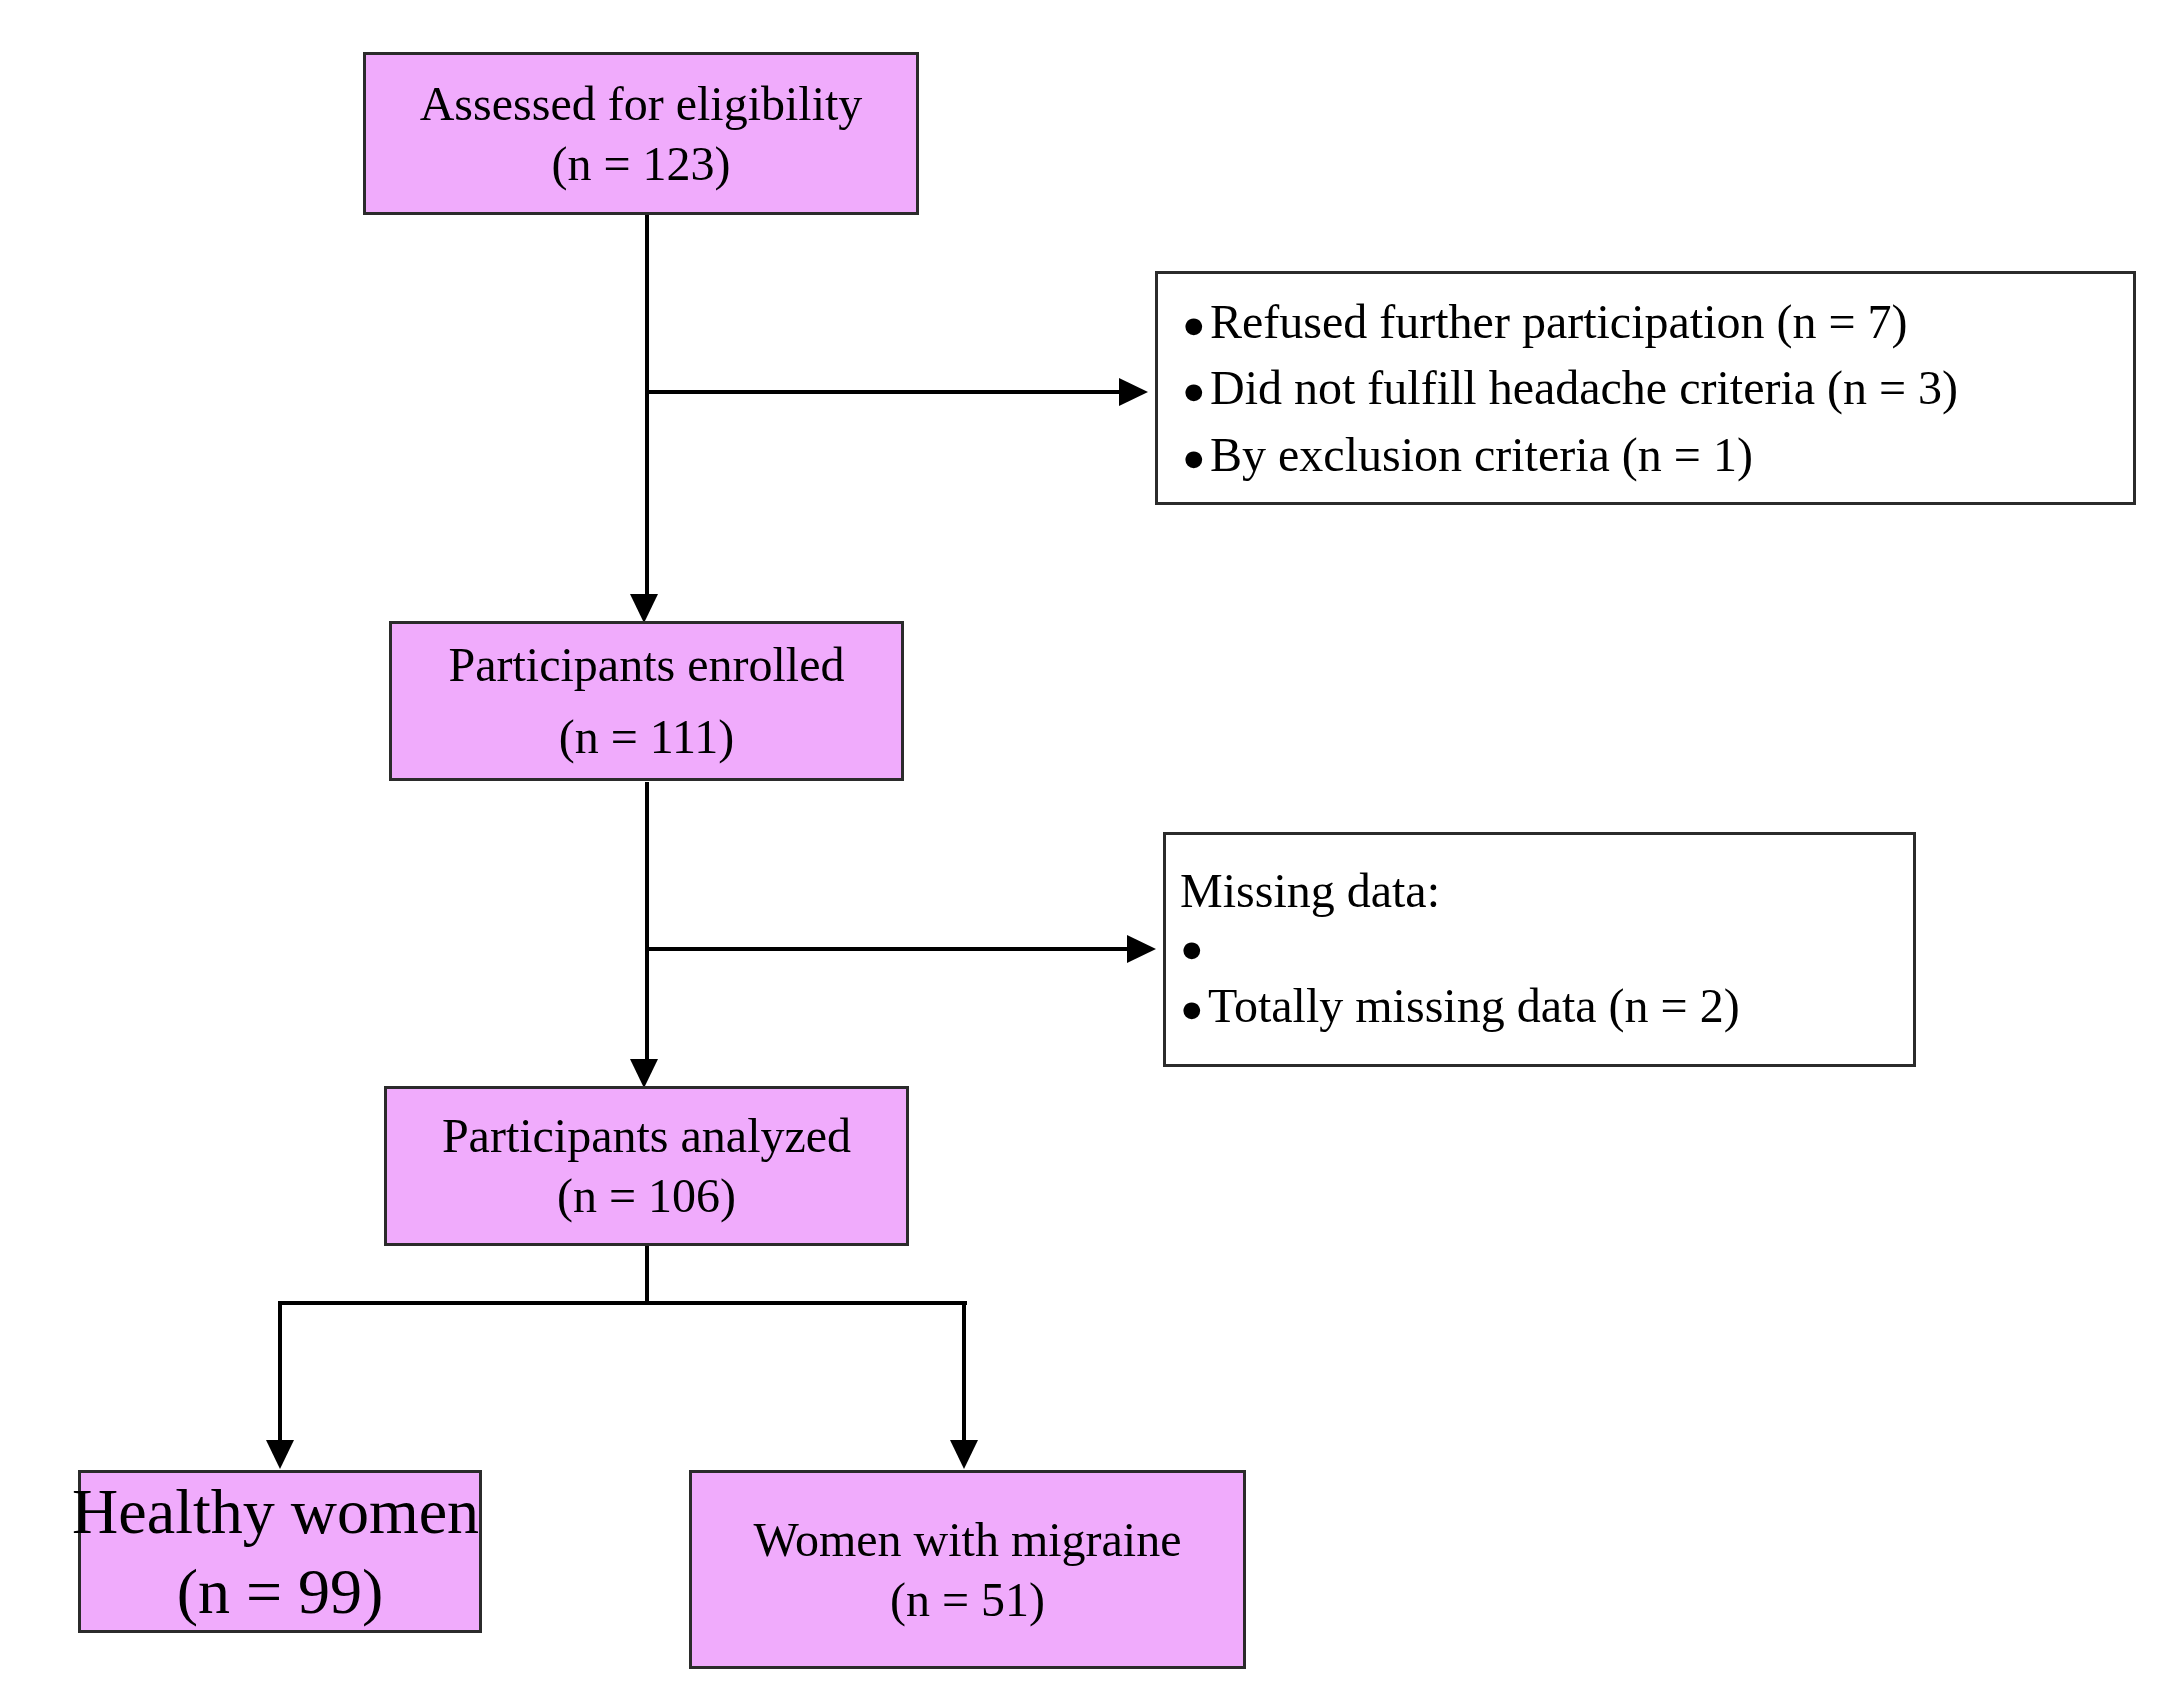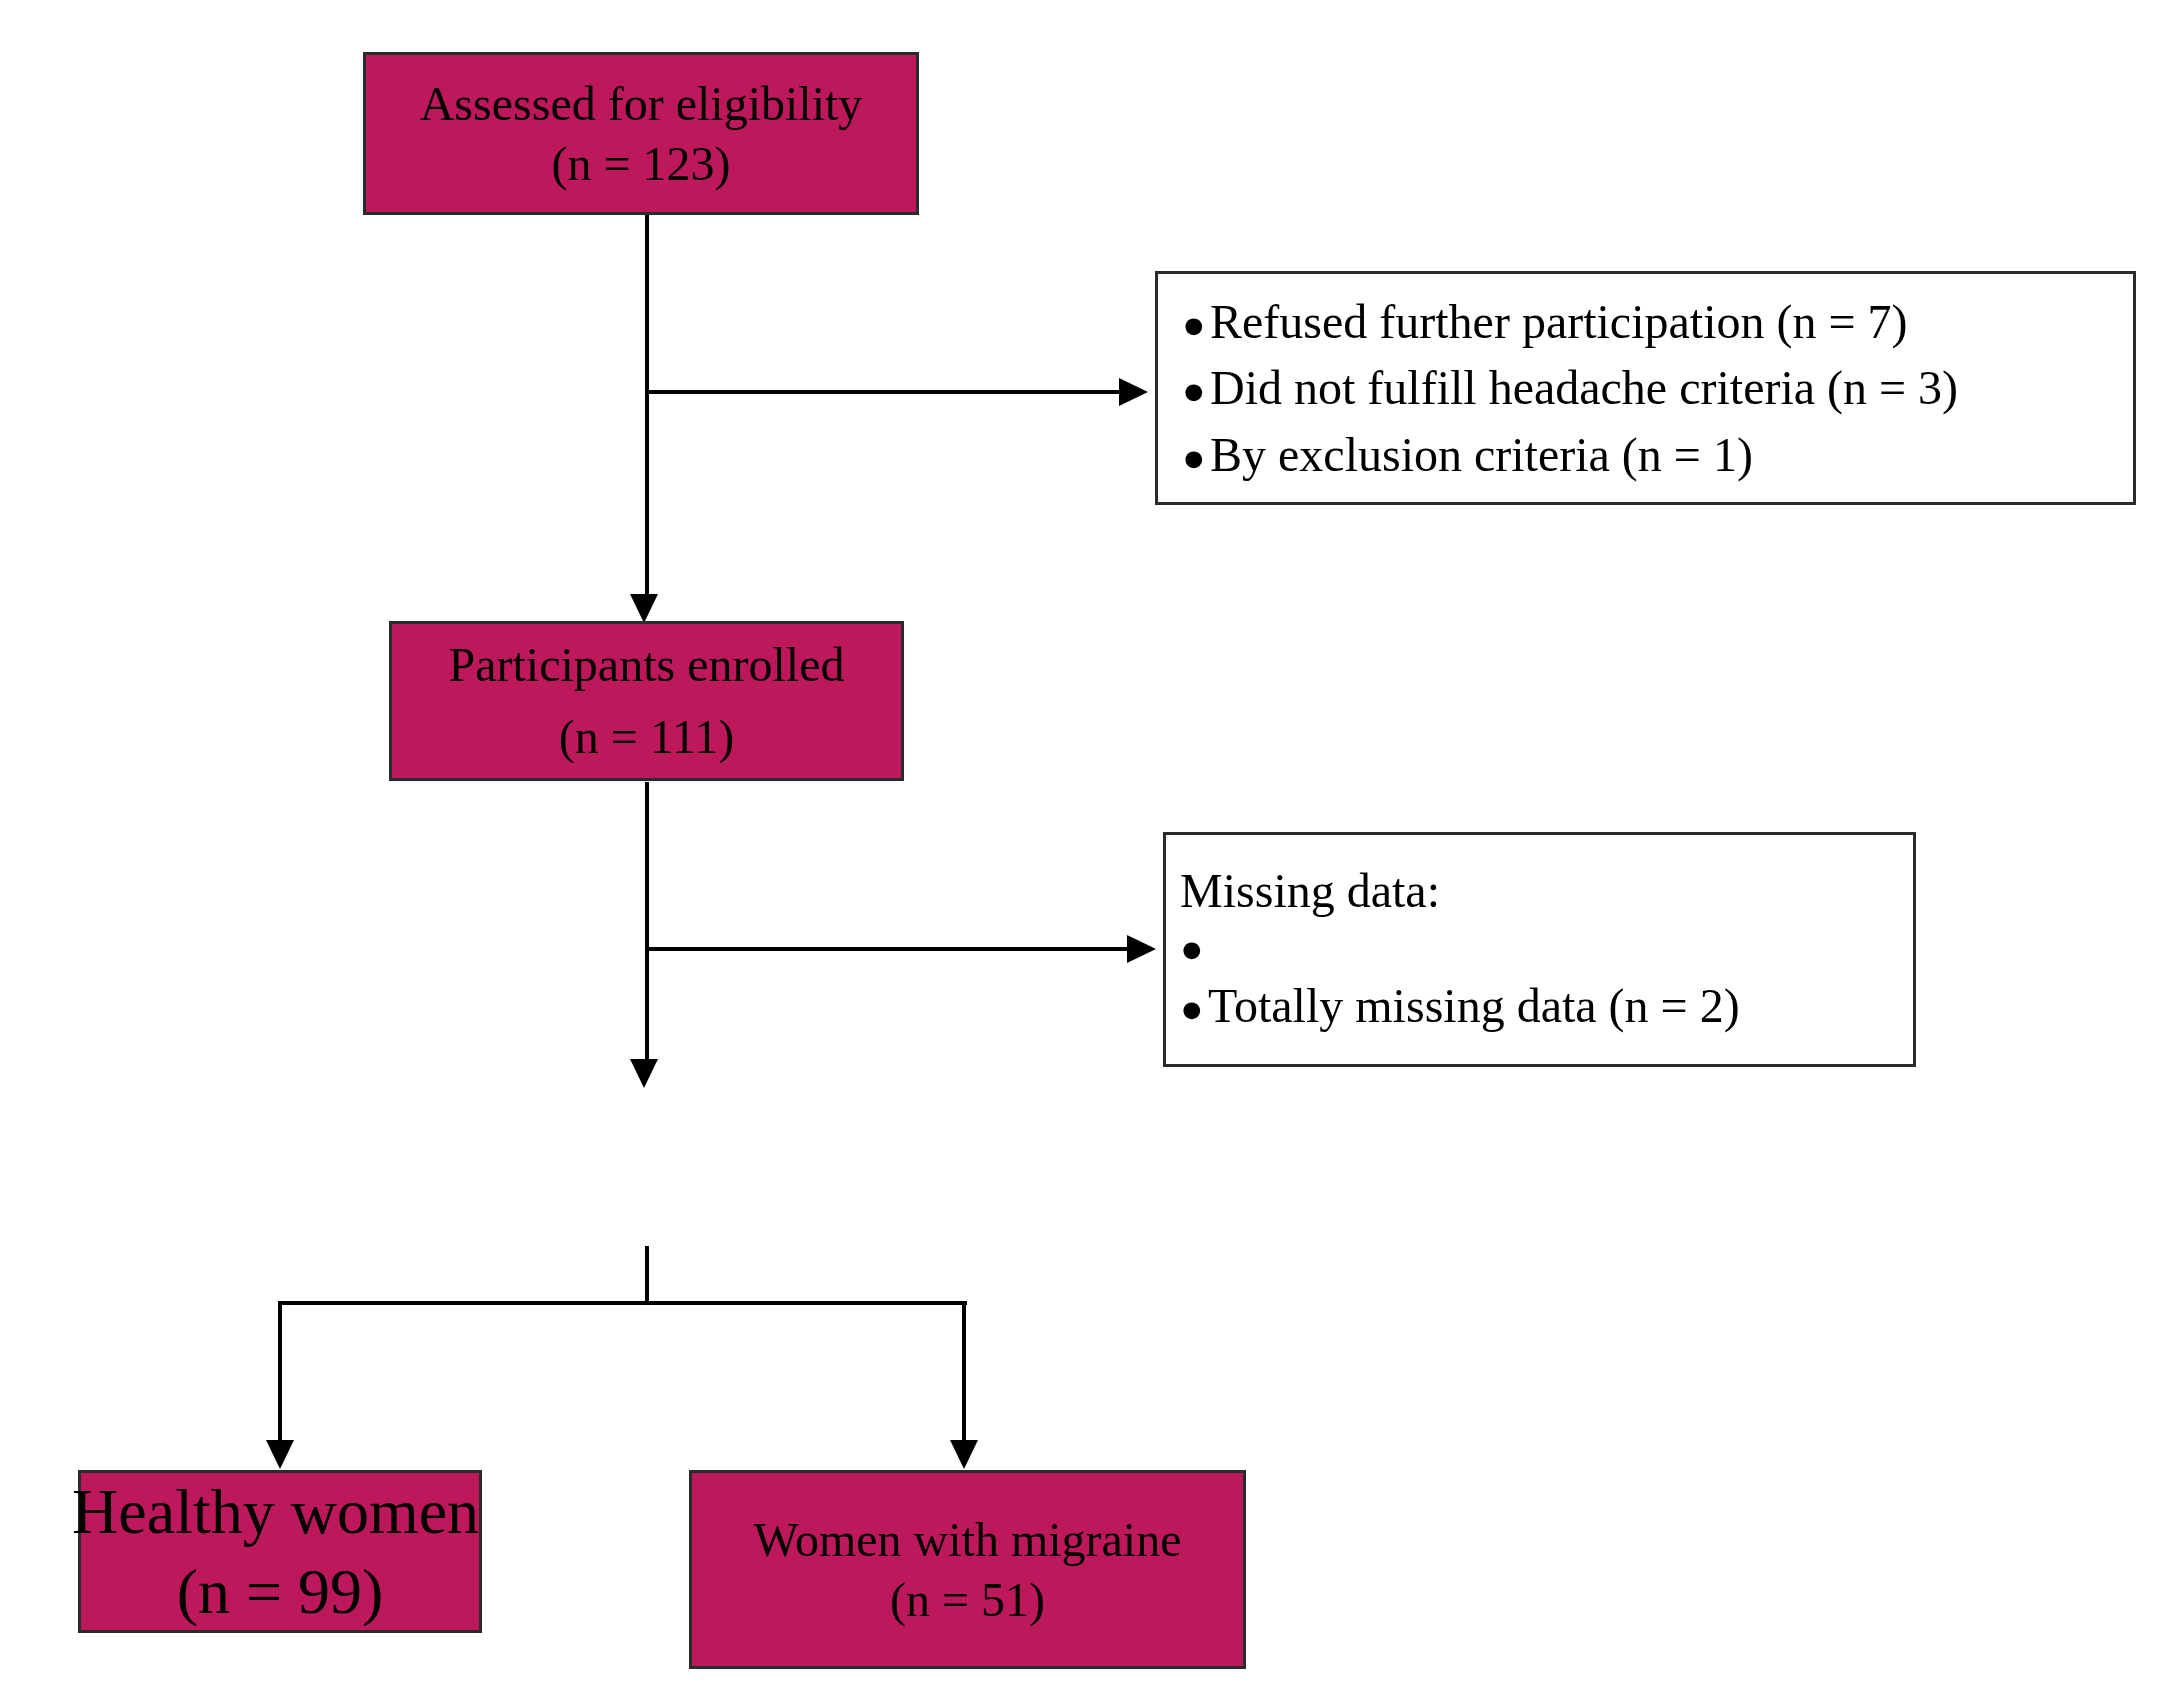--- a/index.html
+++ b/index.html
@@ -15,21 +15,21 @@
     background: #ffffff;
     font-family: "Liberation Serif", "DejaVu Serif", serif;
     color: #000000;
     overflow: hidden;
   }
 
   
   .node {
     position: absolute;
     box-sizing: border-box;
-    background: #be185d;
+    background: #f0abfc;
     border: 3.1px solid #2b2b2b;
     display: flex;
     flex-direction: column;
     align-items: center;
     justify-content: center;
     line-height: 1.24;
   }
   .node .line {
     display: block;
     white-space: nowrap;
@@ -173,20 +173,24 @@
     <div class="plain-row">Missing data:</div>
     <div class="bullet-row">
       <span class="bullet-dot">●</span>
     </div>
     <div class="bullet-row">
       <span class="bullet-dot">●</span>
       <span>Totally missing data (n = 2)</span>
     </div>
   </div>
 
+  <div class="node" id="node-analyzed">
+    <span class="line">Participants analyzed</span>
+    <span class="line">(n = 106)</span>
+  </div>
 
   <div class="vline" id="trunk-3"></div>
   <div class="hline" id="split-bar"></div>
   <div class="vline" id="split-left"></div>
   <div class="vline" id="split-right"></div>
   <div class="arrow-down" id="arrow-3"></div>
   <div class="arrow-down" id="arrow-4"></div>
 
   <div class="node" id="node-healthy">
     <span class="line">Healthy women</span>

